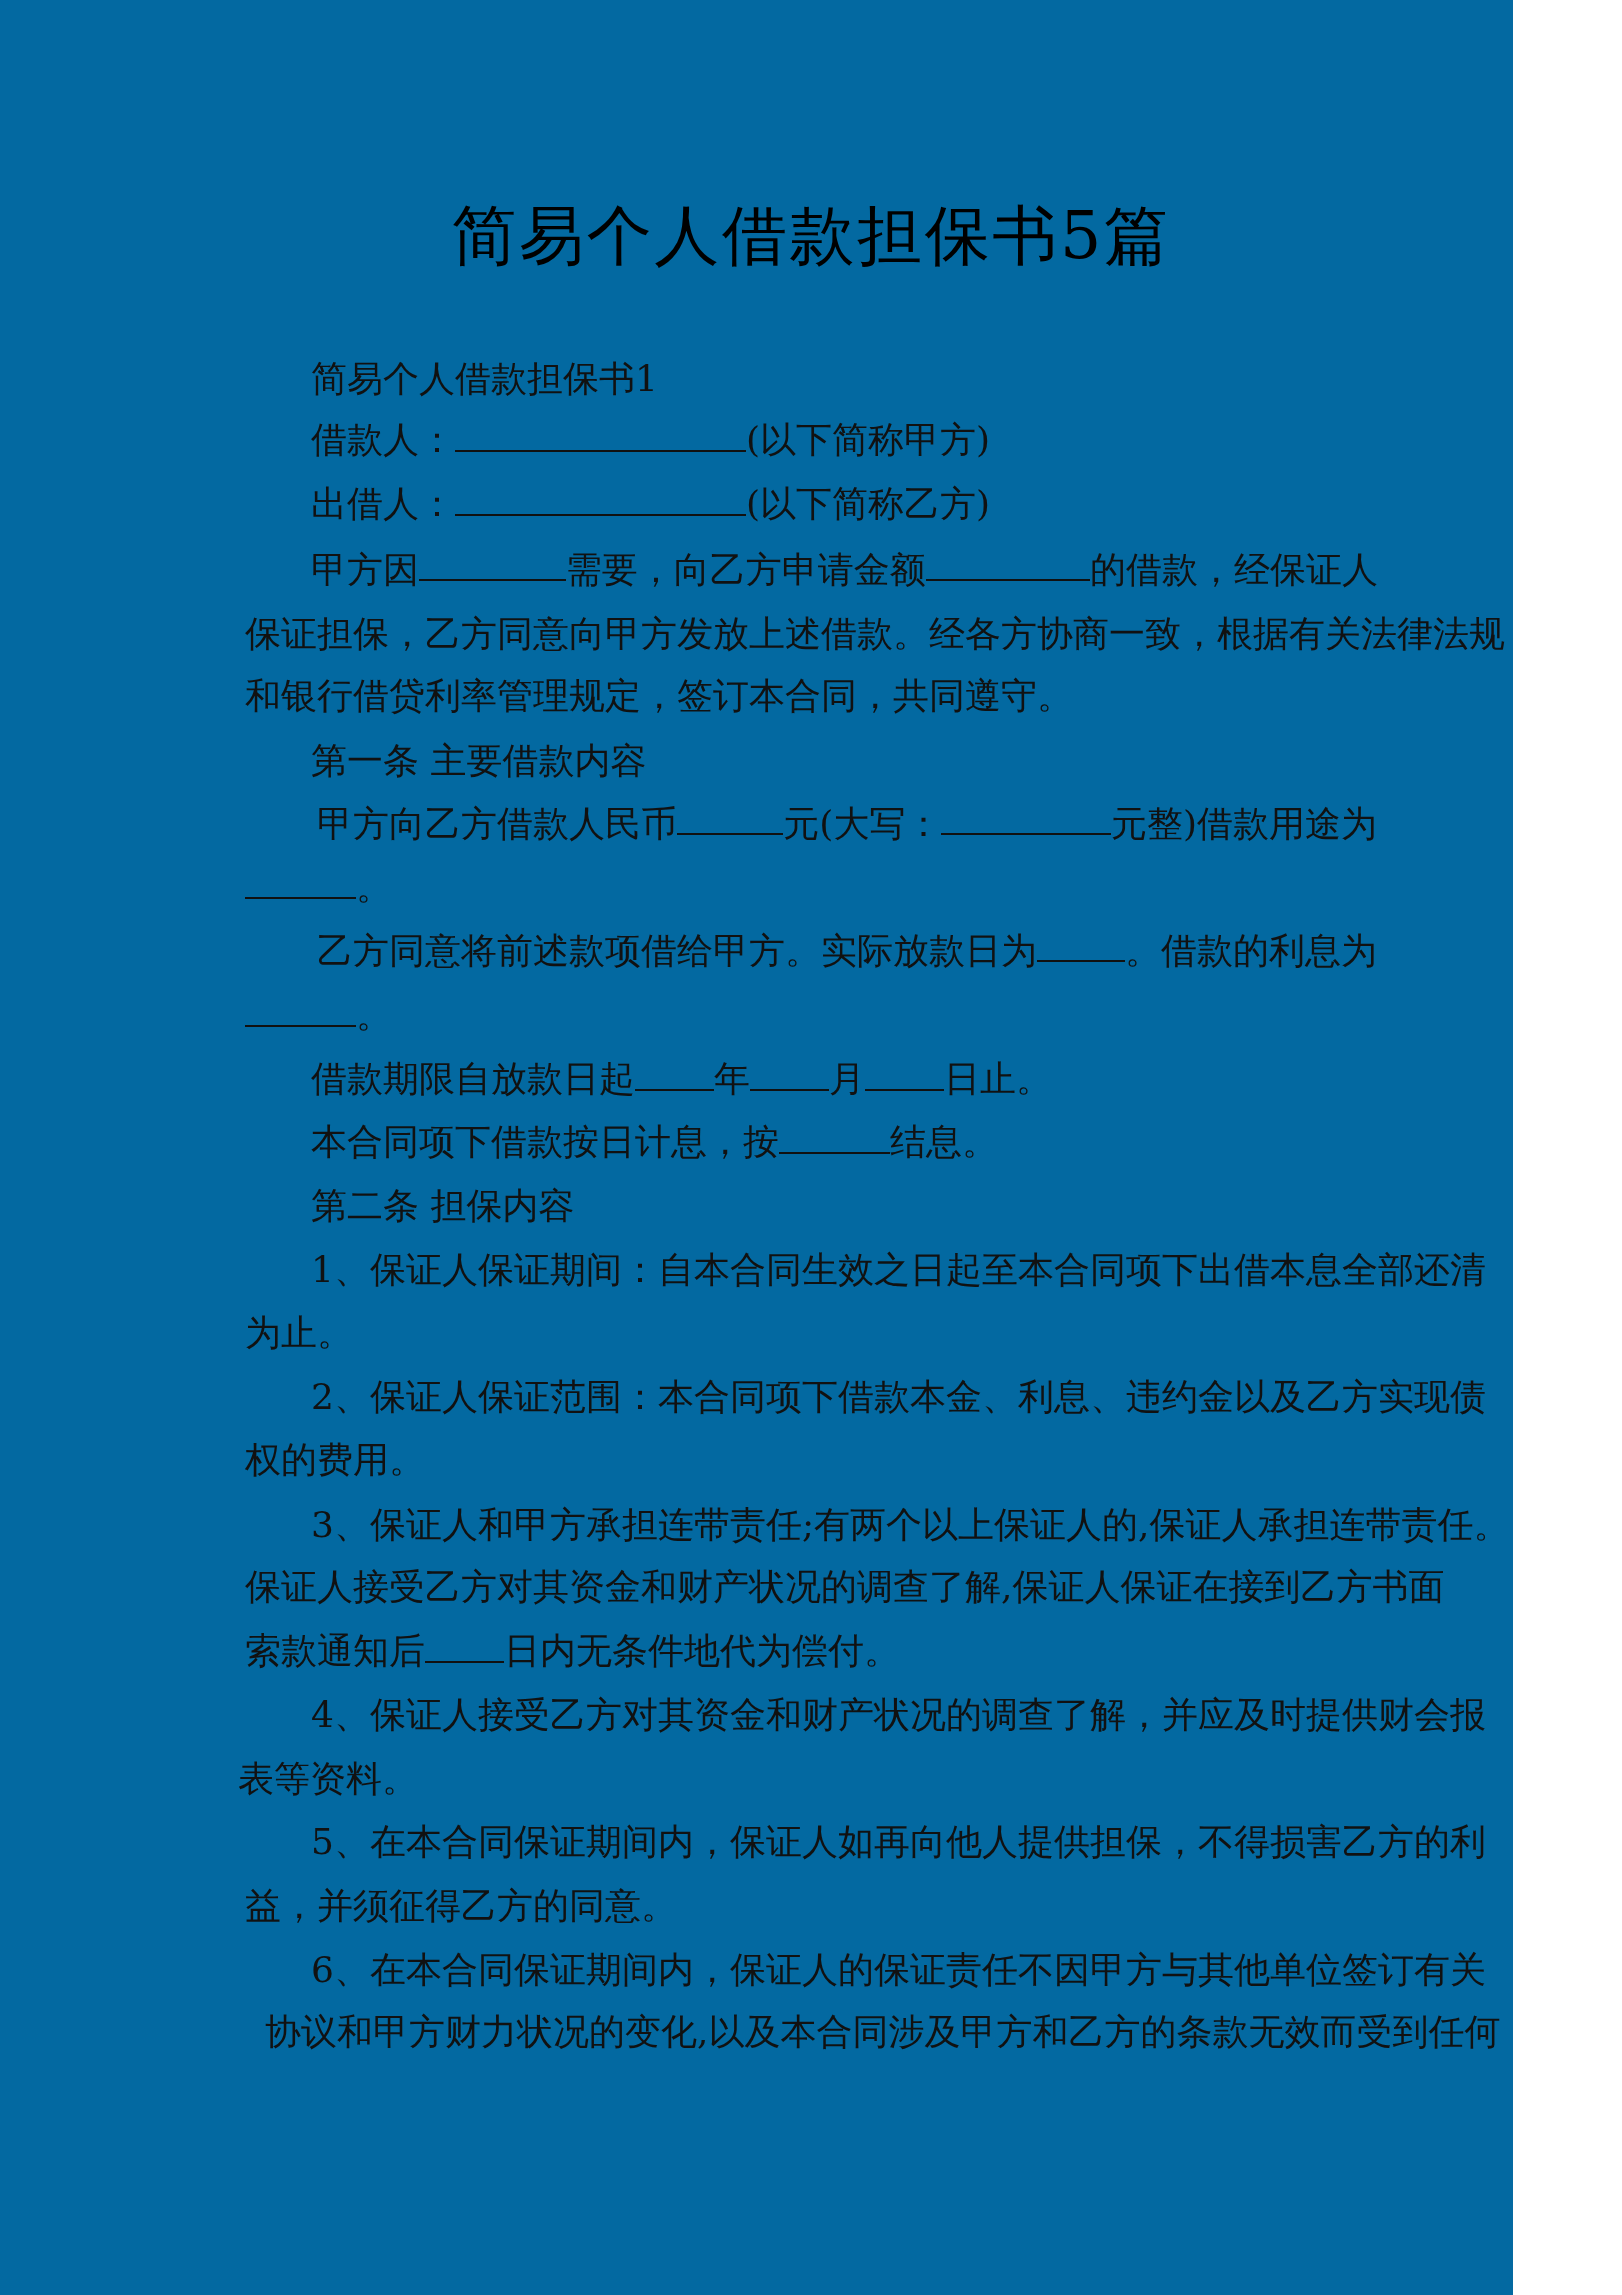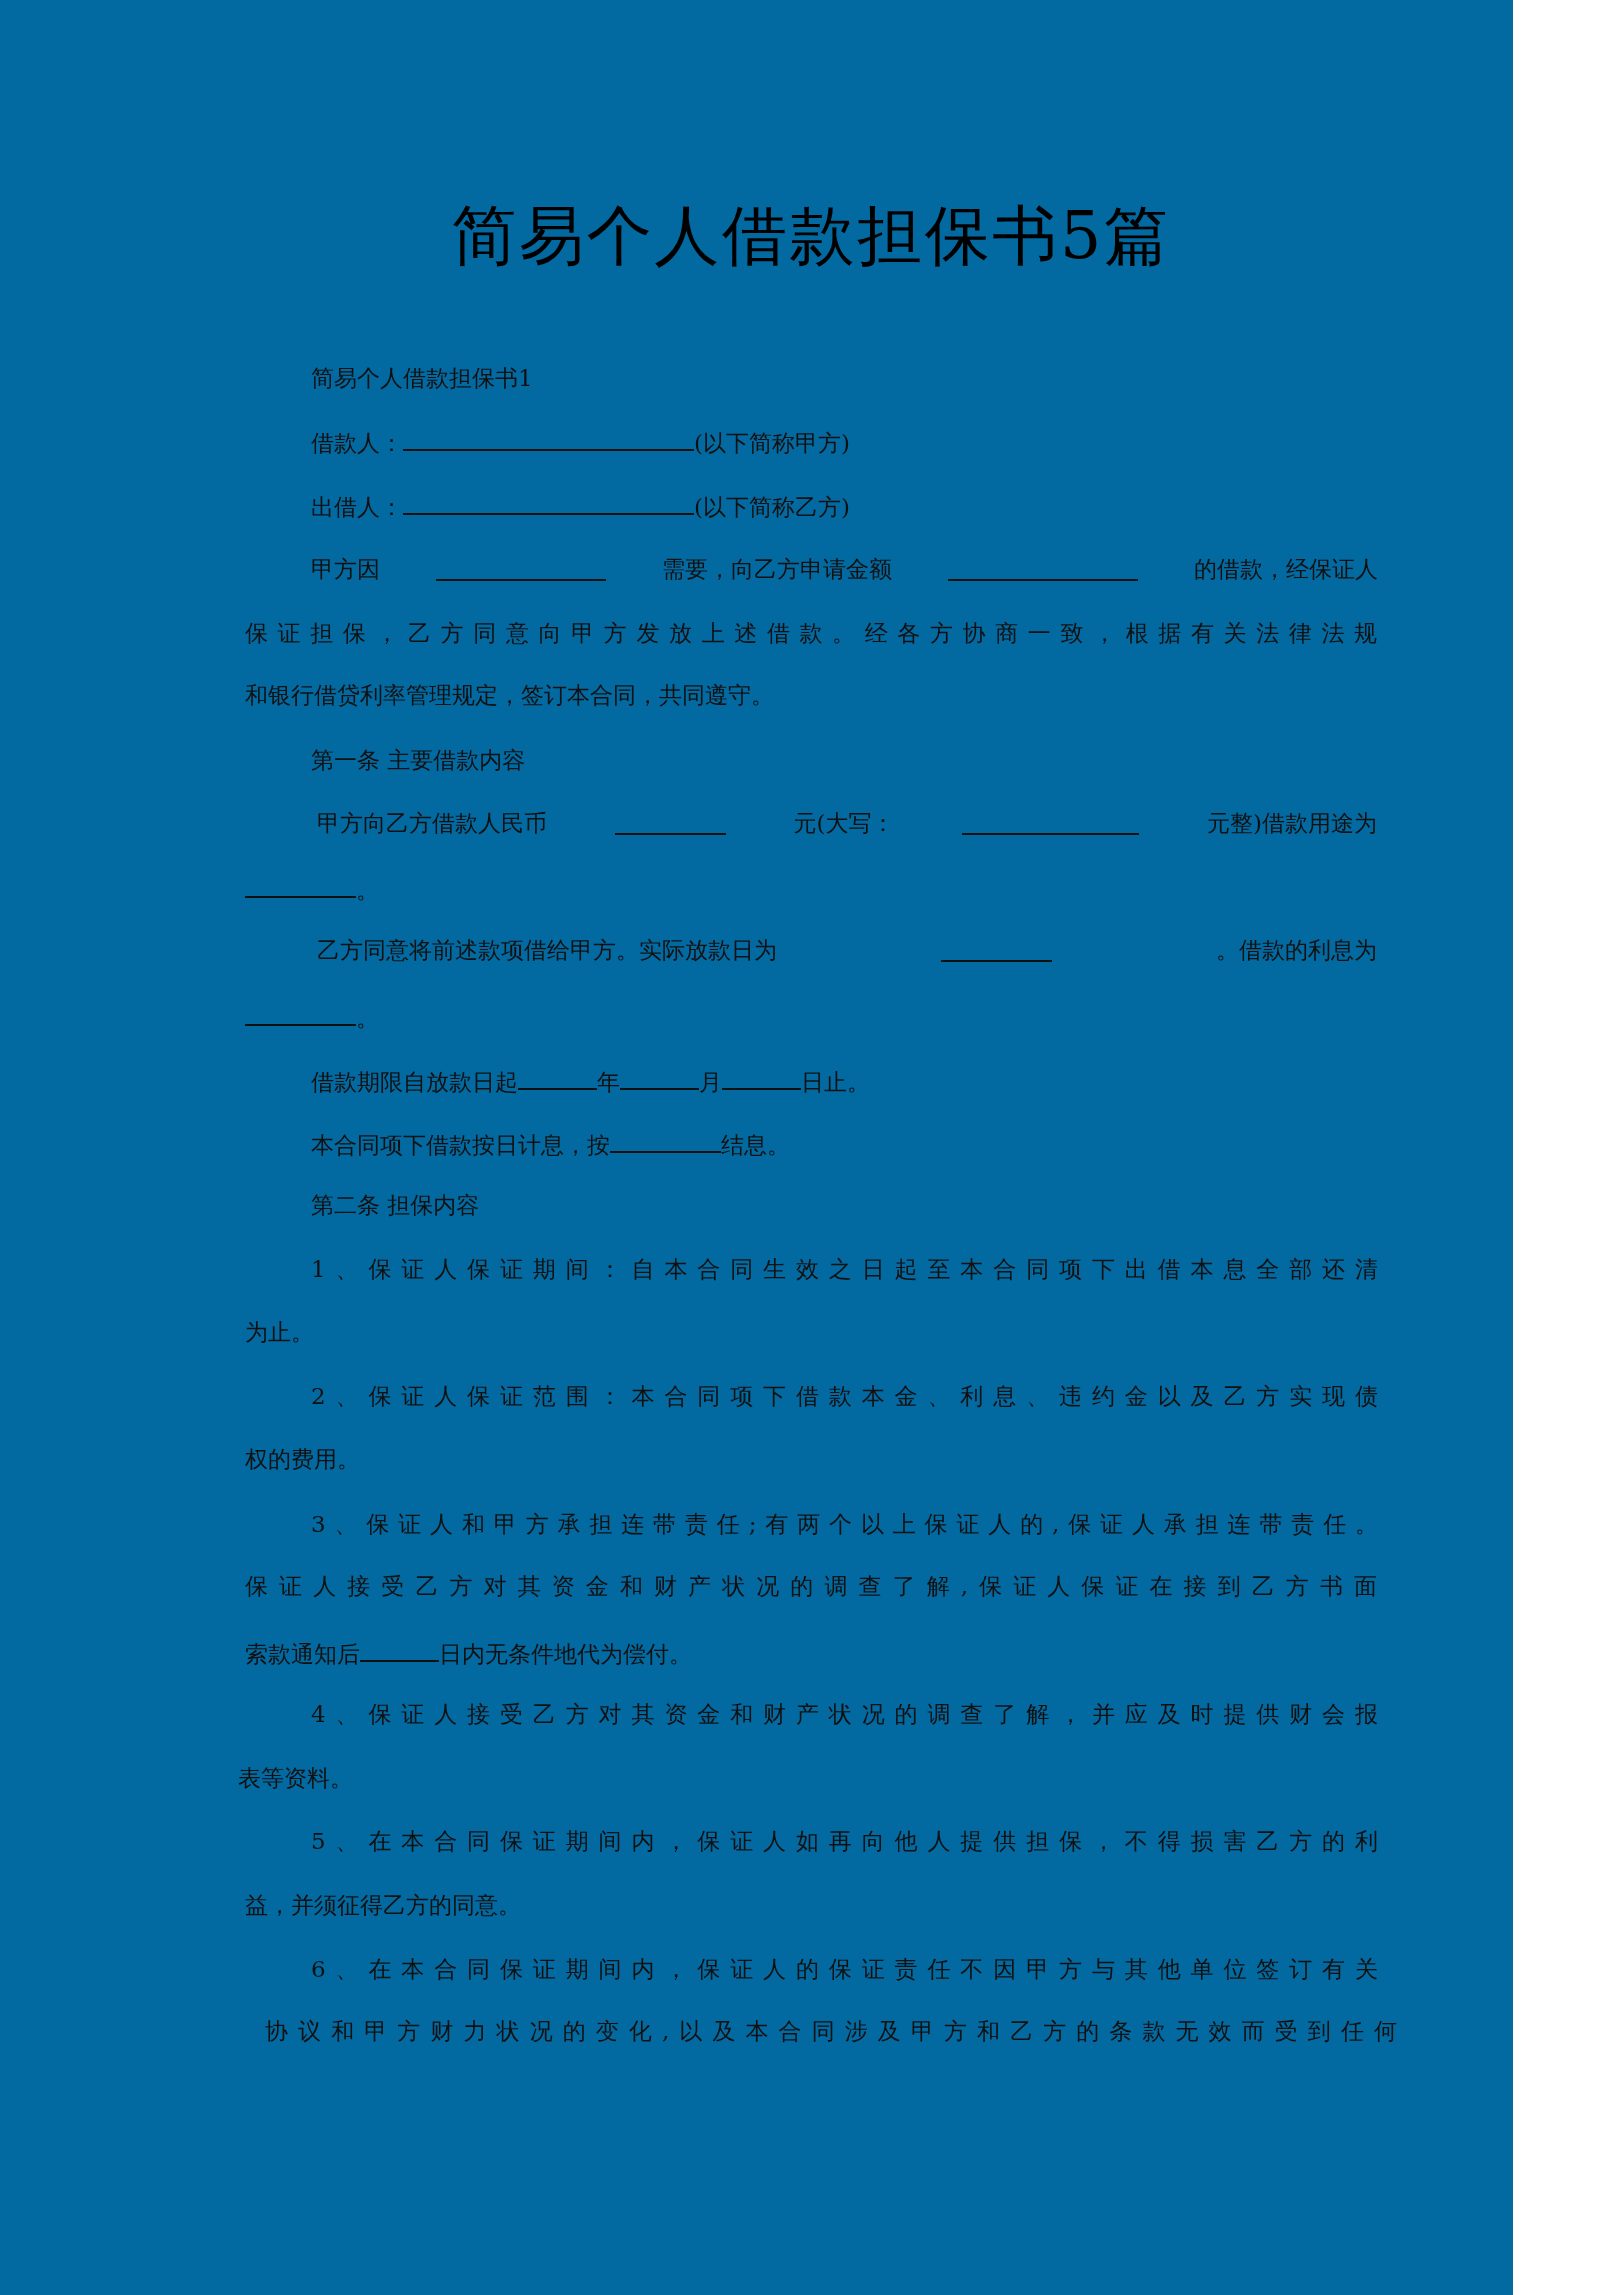--- a/index.html
+++ b/index.html
@@ -5,21 +5,21 @@
   html, body { margin:0; padding:0; background:#ffffff; }
   #page {
     position:relative; width:1513px; height:2295px; background:#0369a1; overflow:hidden;
     font-family:"DejaVu Serif","Liberation Serif",serif; color:#111111;
   }
   .title {
     position:absolute; left:0; width:1623px; top:196px; text-align:center;
     font-size:65px; line-height:79px; letter-spacing:2.6px; color:#000;
   }
   .line {
-    position:absolute; font-size:23px; line-height:39px; white-space:nowrap; color:#111;
+    position:absolute; font-size:36px; line-height:39px; white-space:nowrap; color:#111;
   }
   .just { display:flex; justify-content:space-between; }
   .blank { display:inline-block; border-bottom:2px solid #111; height:29px; vertical-align:baseline; }
 </style>
 </head>
 <body>
 
 <div id="page">
 
   <div class="title">简易个人借款担保书5篇</div>

